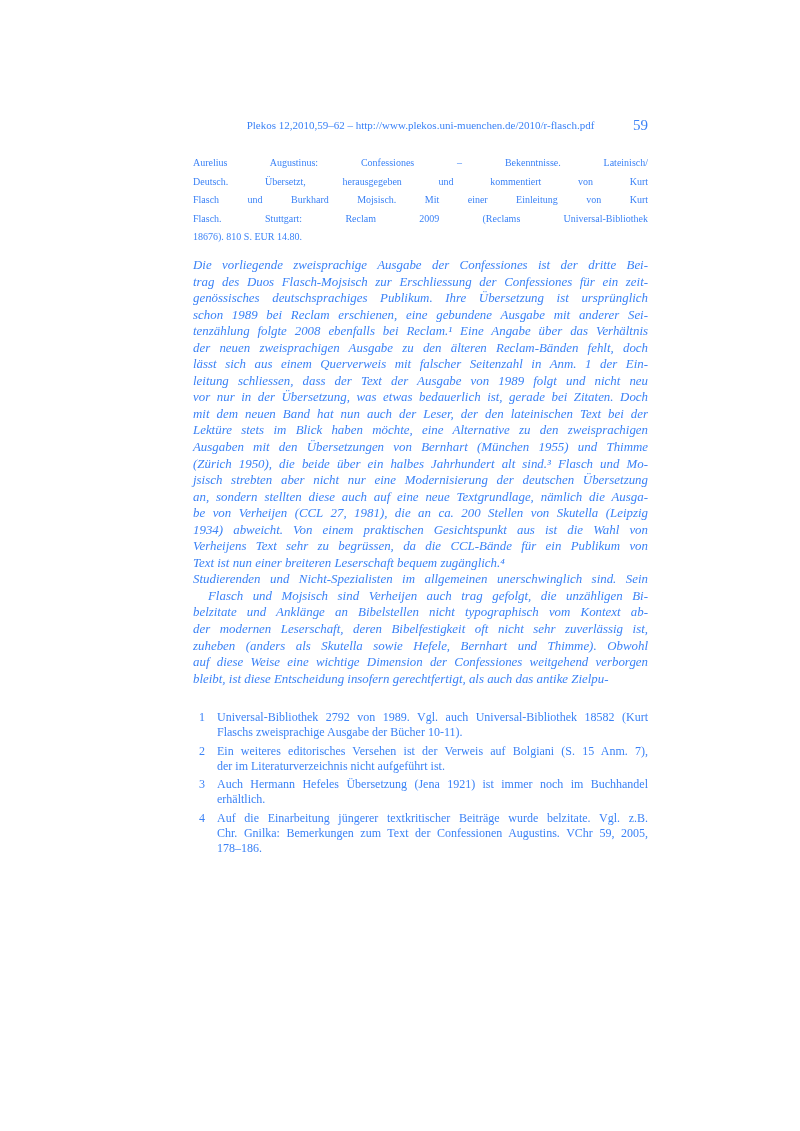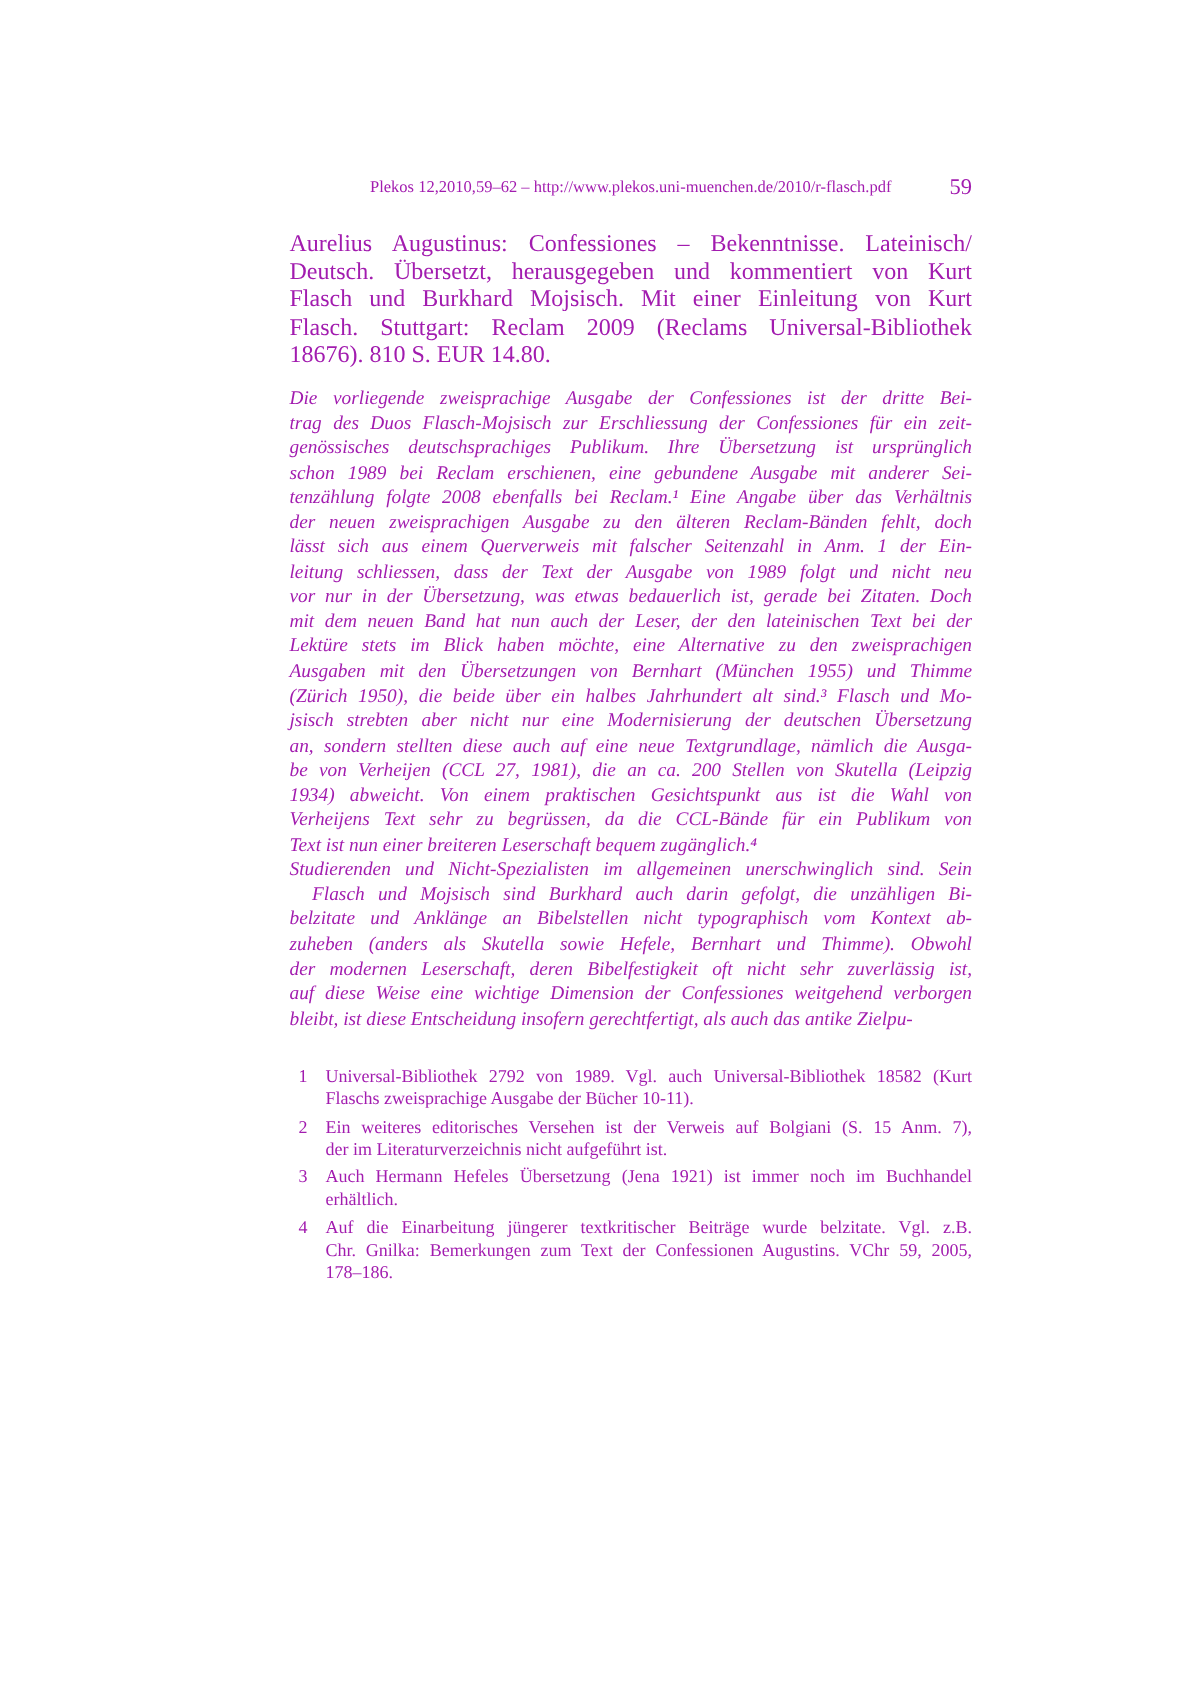--- a/index.html
+++ b/index.html
@@ -7,21 +7,21 @@
     padding: 0;
     background: #ffffff;
   }
   .sheet {
     position: relative;
     width: 800px;
     height: 1131px;
     background: #ffffff;
     overflow: hidden;
     font-family: "Liberation Serif", serif;
-    color: #a21caf;
+    color: #3b82f6;
   }
   .col {
     position: absolute;
     left: 193px;
     width: 455px;
   }
   
   .pageheader {
     top: 118px;
     font-size: 11px;
@@ -31,21 +31,21 @@
   }
   .pageheader .pagenum {
     position: absolute;
     right: 0;
     top: 0;
     font-size: 15px;
   }
   
   .titleblock {
     top: 154px;
-    font-size: 16px;
+    font-size: 10px;
     line-height: 18.6px;
   }
   
   .bodyblock {
     top: 257px;
     font-size: 12.9px;
     line-height: 16.55px;
     font-style: italic;
   }
   
@@ -112,24 +112,24 @@
         <div class="line">(Zürich 1950), die beide über ein halbes Jahrhundert alt sind.³ Flasch und Mo-</div>
         <div class="line">jsisch strebten aber nicht nur eine Modernisierung der deutschen Übersetzung</div>
         <div class="line">an, sondern stellten diese auch auf eine neue Textgrundlage, nämlich die Ausga-</div>
         <div class="line">be von Verheijen (CCL 27, 1981), die an ca. 200 Stellen von Skutella (Leipzig</div>
         <div class="line">1934) abweicht. Von einem praktischen Gesichtspunkt aus ist die Wahl von</div>
         <div class="line">Verheijens Text sehr zu begrüssen, da die CCL-Bände für ein Publikum von</div>
         <div class="line last">Text ist nun einer breiteren Leserschaft bequem zugänglich.⁴</div>
         <div class="line">Studierenden und Nicht-Spezialisten im allgemeinen unerschwinglich sind. Sein</div>
       </div>
       <div>
-        <div class="line indent">Flasch und Mojsisch sind Burkhard auch darin gefolgt, die unzähligen Bi-</div>
+        <div class="line indent">Flasch und Mojsisch sind Verheijen auch trag gefolgt, die unzähligen Bi-</div>
         <div class="line">belzitate und Anklänge an Bibelstellen nicht typographisch vom Kontext ab-</div>
+        <div class="line">der modernen Leserschaft, deren Bibelfestigkeit oft nicht sehr zuverlässig ist,</div>
         <div class="line">zuheben (anders als Skutella sowie Hefele, Bernhart und Thimme). Obwohl</div>
-        <div class="line">der modernen Leserschaft, deren Bibelfestigkeit oft nicht sehr zuverlässig ist,</div>
         <div class="line">auf diese Weise eine wichtige Dimension der Confessiones weitgehend verborgen</div>
         <div class="line last">bleibt, ist diese Entscheidung insofern gerechtfertigt, als auch das antike Zielpu-</div>
       </div>
     </div>
 
   <div class="col footnotesblock">
       <div class="footnote">
         <span class="fn-num">1</span>
         <div>
           <div class="line">Universal-Bibliothek 2792 von 1989. Vgl. auch Universal-Bibliothek 18582 (Kurt</div>

